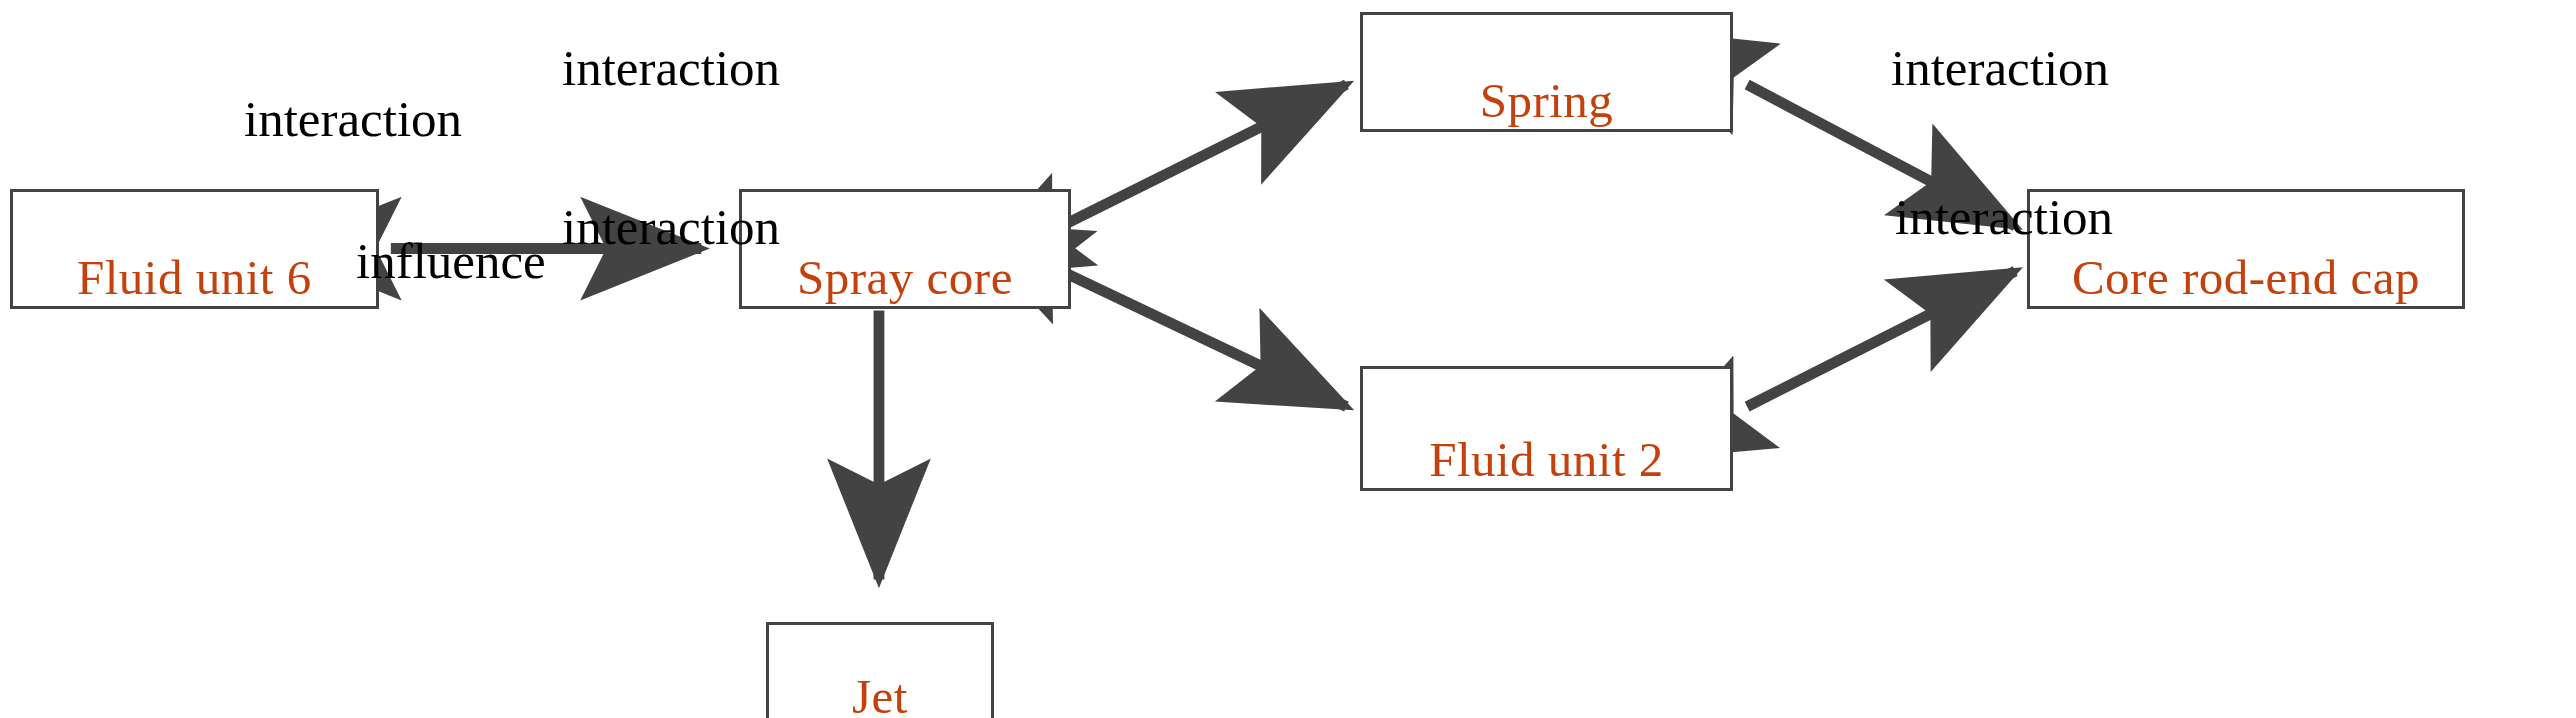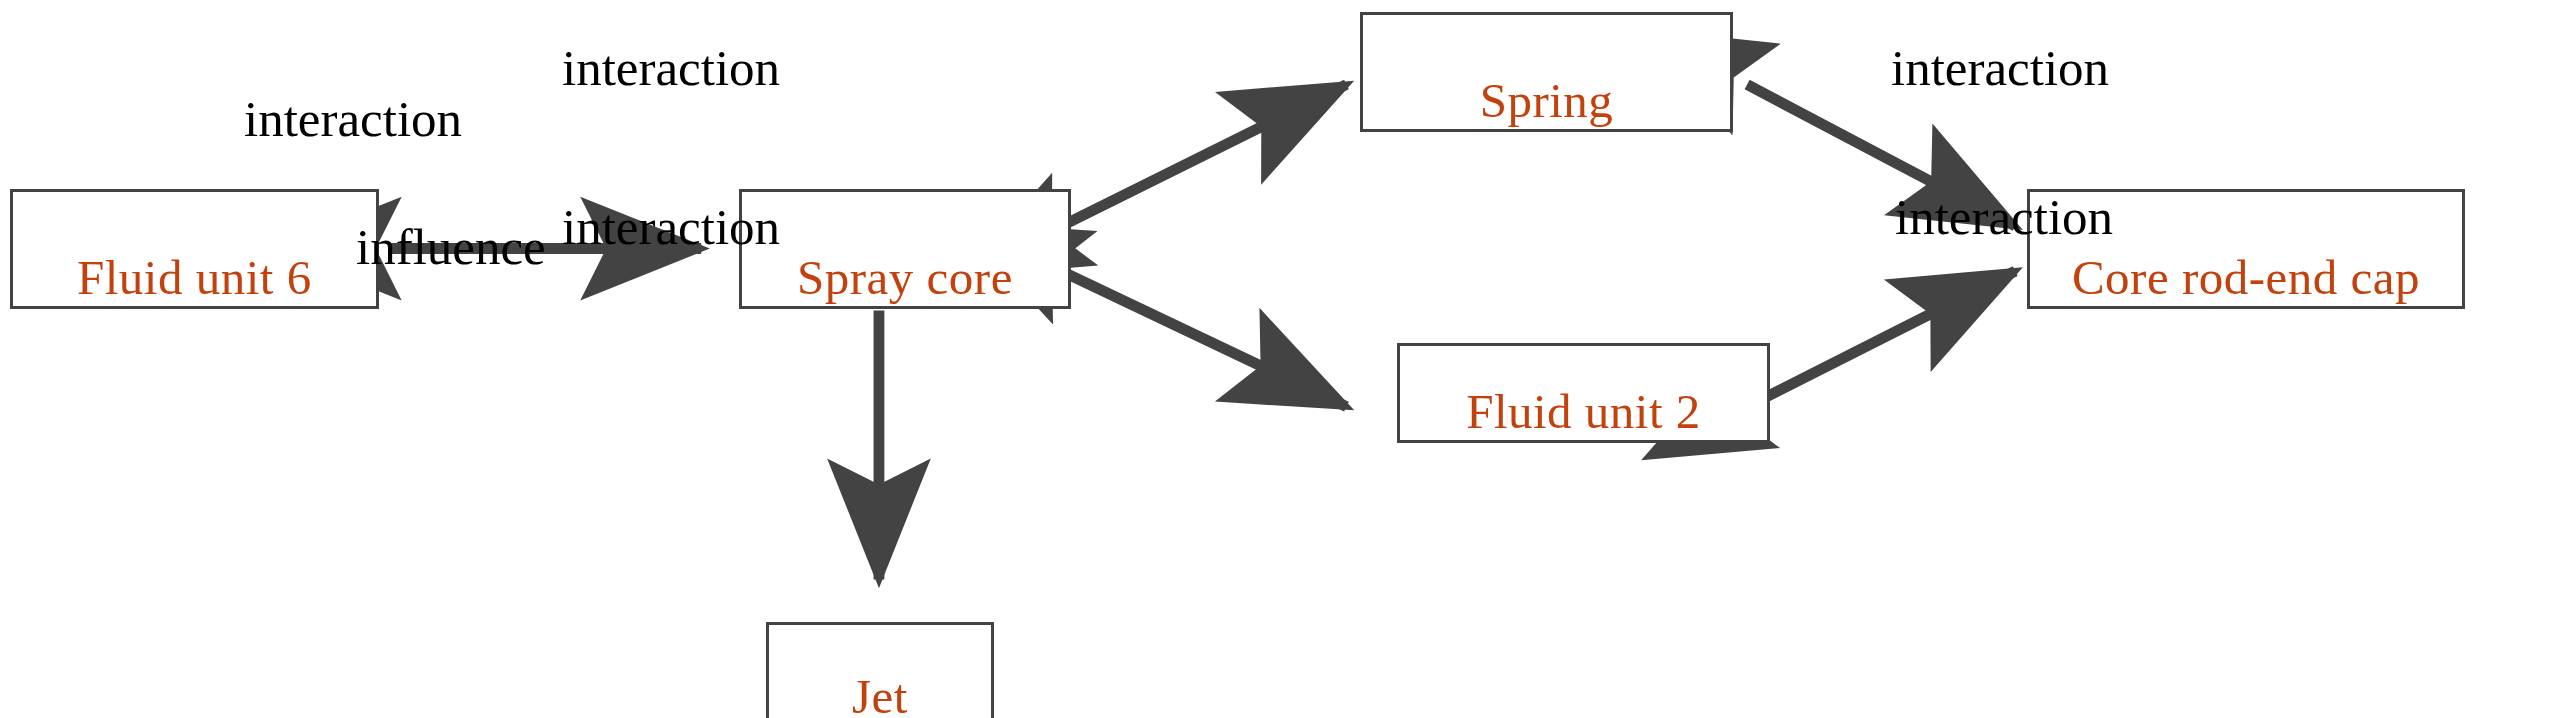--- a/index.html
+++ b/index.html
@@ -81,21 +81,21 @@
   </div>
 
   <div class="node-box" style="left:713px; top:189px; width:332px; height:120px;margin-left:26px;">
     <span class="node-label">Spray core</span>
   </div>
 
   <div class="node-box" style="left:1360px; top:11.8px; width:373px; height:120px;">
     <span class="node-label">Spring</span>
   </div>
 
-  <div class="node-box" style="left:1360px; top:343px; width:373px; height:100px;margin-left:37px;">
+  <div class="node-box" style="left:1360px; top:366px; width:373px; height:125px;">
     <span class="node-label">Fluid unit 2</span>
   </div>
 
   <div class="node-box" style="left:2027px; top:189px; width:438px; height:120px;">
     <span class="node-label">Core rod-end cap</span>
   </div>
 
   <div class="node-box" style="left:766px; top:622px; width:228px; height:106px;">
     <span class="node-label">Jet</span>
   </div>
@@ -103,16 +103,16 @@
   <div class="edge-label" style="left:244px; top:94px;">interaction</div>
 
   <div class="edge-label" style="left:562px; top:43px;">interaction</div>
 
   <div class="edge-label" style="left:1891px; top:43px;">interaction</div>
 
   <div class="edge-label" style="left:562px; top:202px;">interaction</div>
 
   <div class="edge-label" style="left:1895px; top:192px;">interaction</div>
 
-  <div class="edge-label" style="left:356px; top:222px;">influence</div>
+  <div class="edge-label" style="left:356px; top:236px;">influence</div>
 
 </div>
 
 
 </body></html>

